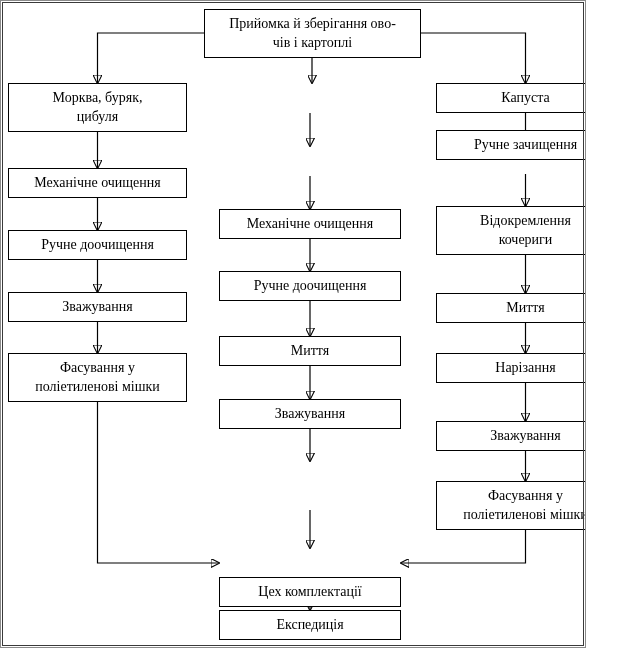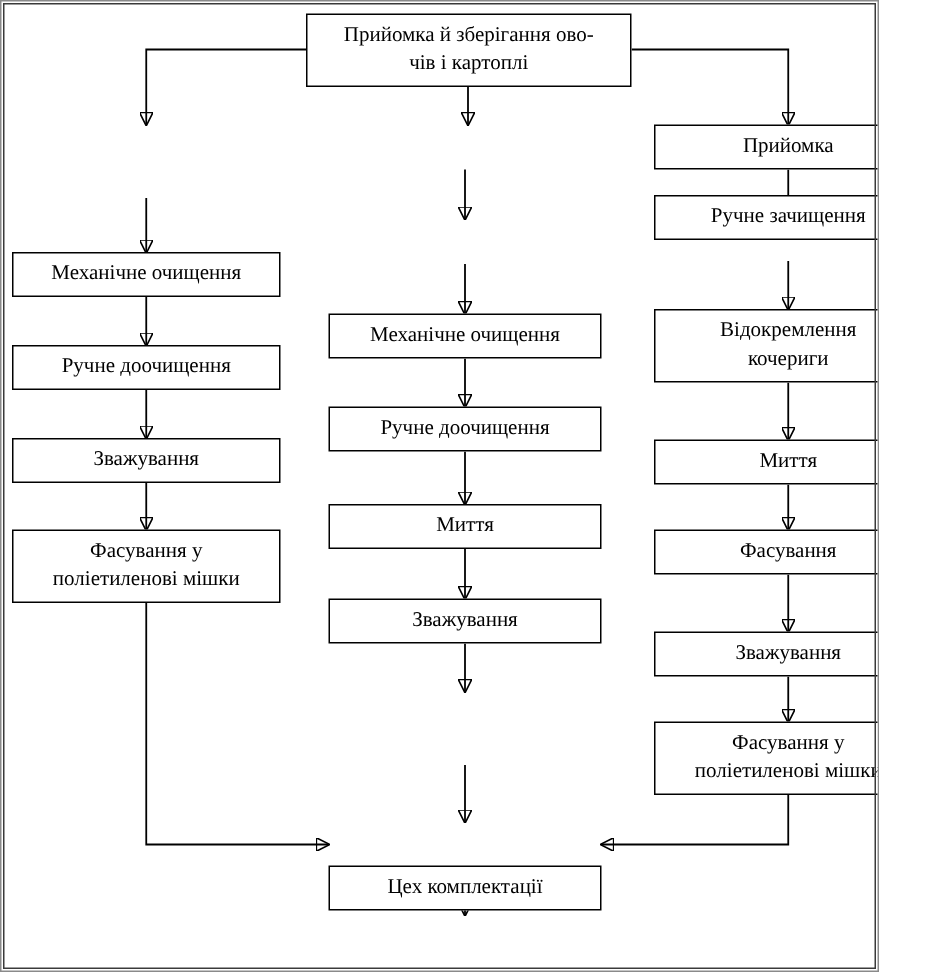--- a/index.html
+++ b/index.html
@@ -89,36 +89,39 @@
     <path d="M524.5,254 V292" marker-end="url(#ah)"></path>
     <path d="M524.5,322 V352" marker-end="url(#ah)"></path>
     <path d="M524.5,382 V420" marker-end="url(#ah)"></path>
     <path d="M524.5,450 V480" marker-end="url(#ah)"></path>
     <path d="M524.5,529 V562 H400" marker-end="url(#ah)"></path>
   </svg>
 
   <div class="box" style="left:203px;top:8px;width:217px;height:49px">Прийомка й зберігання ово-
 чів і картоплі</div>
 
+  <div class="box" style="left:7px;top:82px;width:179px;height:49px">Морква, буряк,
+цибуля</div>
   <div class="box" style="left:7px;top:167px;width:179px;height:30px">Механічне очищення</div>
   <div class="box" style="left:7px;top:229px;width:179px;height:30px">Ручне доочищення</div>
   <div class="box" style="left:7px;top:291px;width:179px;height:30px">Зважування</div>
   <div class="box" style="left:7px;top:352px;width:179px;height:49px">Фасування у
 поліетиленові мішки</div>
 
   <div class="box" style="left:218px;top:208px;width:182px;height:30px">Механічне очищення</div>
   <div class="box" style="left:218px;top:270px;width:182px;height:30px">Ручне доочищення</div>
   <div class="box" style="left:218px;top:335px;width:182px;height:30px">Миття</div>
   <div class="box" style="left:218px;top:398px;width:182px;height:30px">Зважування</div>
 
-  <div class="box" style="left:435px;top:82px;width:179px;height:30px">Прийомка</div>
+  <div class="box" style="left:435px;top:82px;width:179px;height:30px">Капуста</div>
   <div class="box" style="left:435px;top:129px;width:179px;height:30px">Ручне зачищення</div>
   <div class="box" style="left:435px;top:205px;width:179px;height:49px">Відокремлення
 кочериги</div>
   <div class="box" style="left:435px;top:292px;width:179px;height:30px">Миття</div>
-  <div class="box" style="left:435px;top:352px;width:179px;height:30px">Фасування</div>
+  <div class="box" style="left:435px;top:352px;width:179px;height:30px">Нарізання</div>
   <div class="box" style="left:435px;top:420px;width:179px;height:30px">Зважування</div>
   <div class="box" style="left:435px;top:480px;width:179px;height:49px">Фасування у
 поліетиленові мішки</div>
 
   <div class="box" style="left:218px;top:576px;width:182px;height:30px">Цех комплектації</div>
+  <div class="box" style="left:218px;top:609px;width:182px;height:30px">Експедиція</div>
 
 </div>
 
 </body></html>

